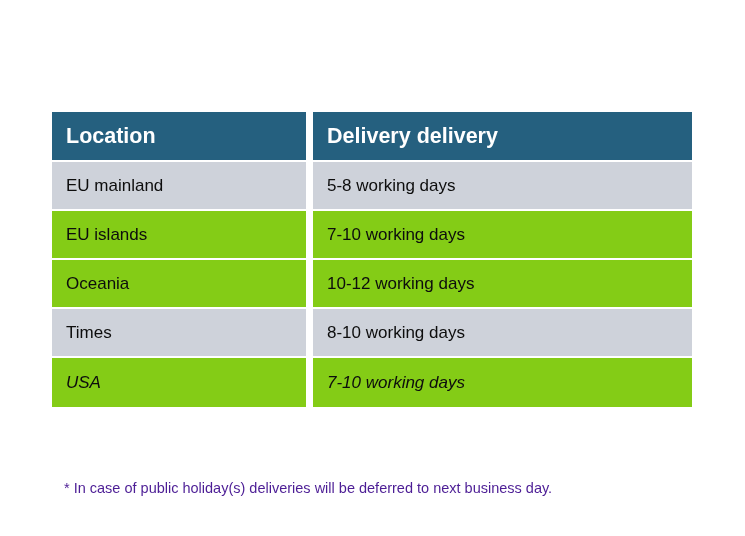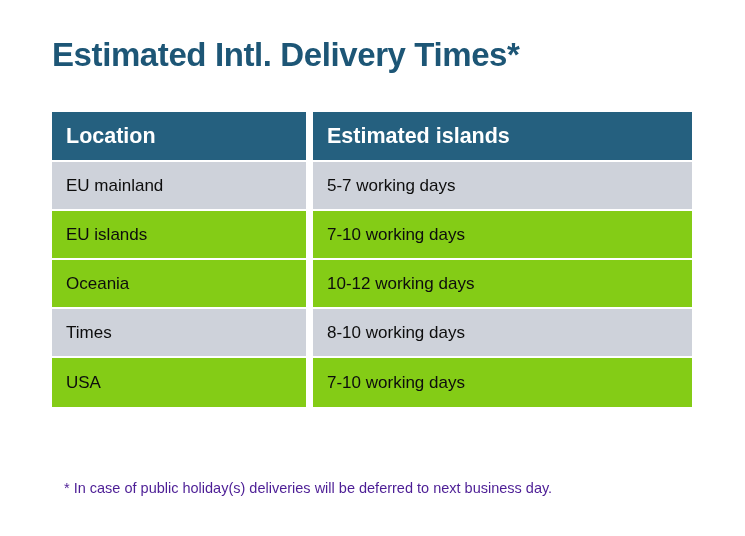--- a/index.html
+++ b/index.html
@@ -58,49 +58,48 @@
     height: 50px;
   }
   .col-location { width: 261px; }
   .col-delivery { width: 379px; }
   .delivery-table th.col-location,
   .delivery-table td.col-location {
     border-right: 7px solid #ffffff;
   }
   tr.row-odd td { background: #ced2da; }
   tr.row-even td { background: #84cc16; }
-  tr.last-row td { border-bottom: none; }
+  tr.last-row td { border-bottom: none; font-style: italic; }
   .footnote {
     position: absolute;
     left: 64px;
     top: 480px;
     font-size: 14.5px;
     font-weight: 400;
     color: #4c1d95;
     white-space: nowrap;
   }
 </style>
 </head>
 <body>
 
 <div class="page">
 
-  <div class="page-title">Estimated Intl. Delivery Times*</div>
 
   <table class="delivery-table">
     <thead>
       <tr>
         <th class="col-location">Location</th>
-        <th class="col-delivery">Estimated islands</th>
+        <th class="col-delivery">Delivery delivery</th>
       </tr>
     </thead>
     <tbody>
       <tr class="row-odd">
         <td class="col-location">EU mainland</td>
-        <td class="col-delivery">5-7 working days</td>
+        <td class="col-delivery">5-8 working days</td>
       </tr>
       <tr class="row-even">
         <td class="col-location">EU islands</td>
         <td class="col-delivery">7-10 working days</td>
       </tr>
       <tr class="row-even">
         <td class="col-location">Oceania</td>
         <td class="col-delivery">10-12 working days</td>
       </tr>
       <tr class="row-odd">

